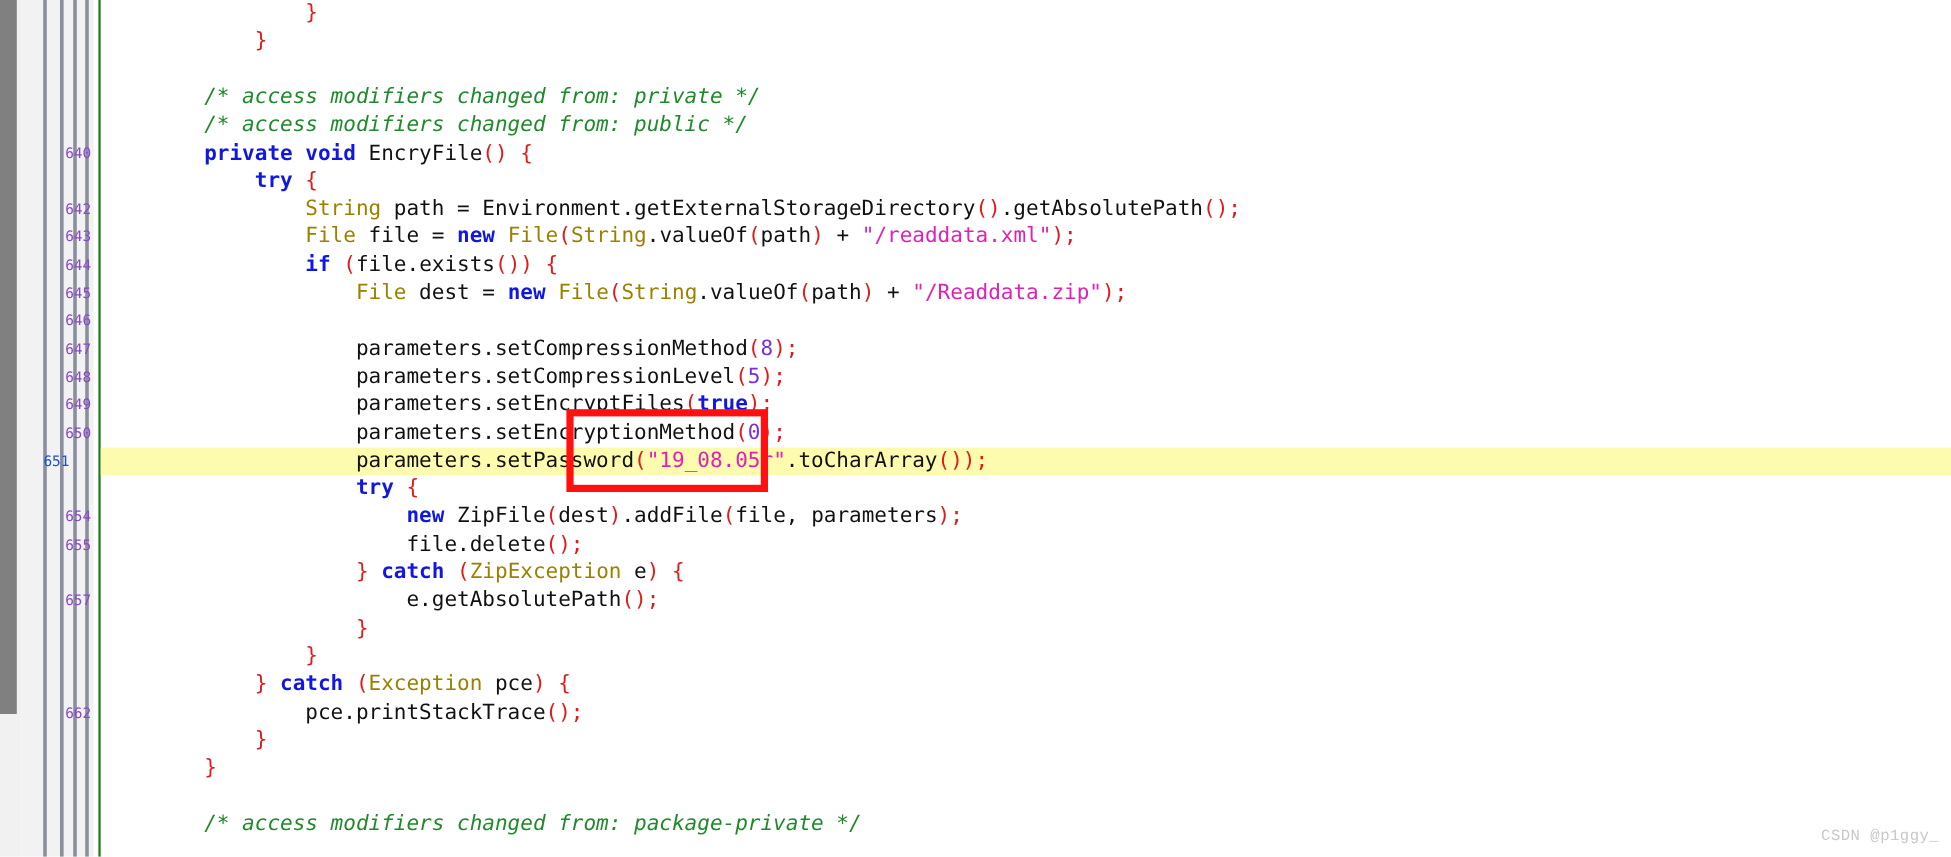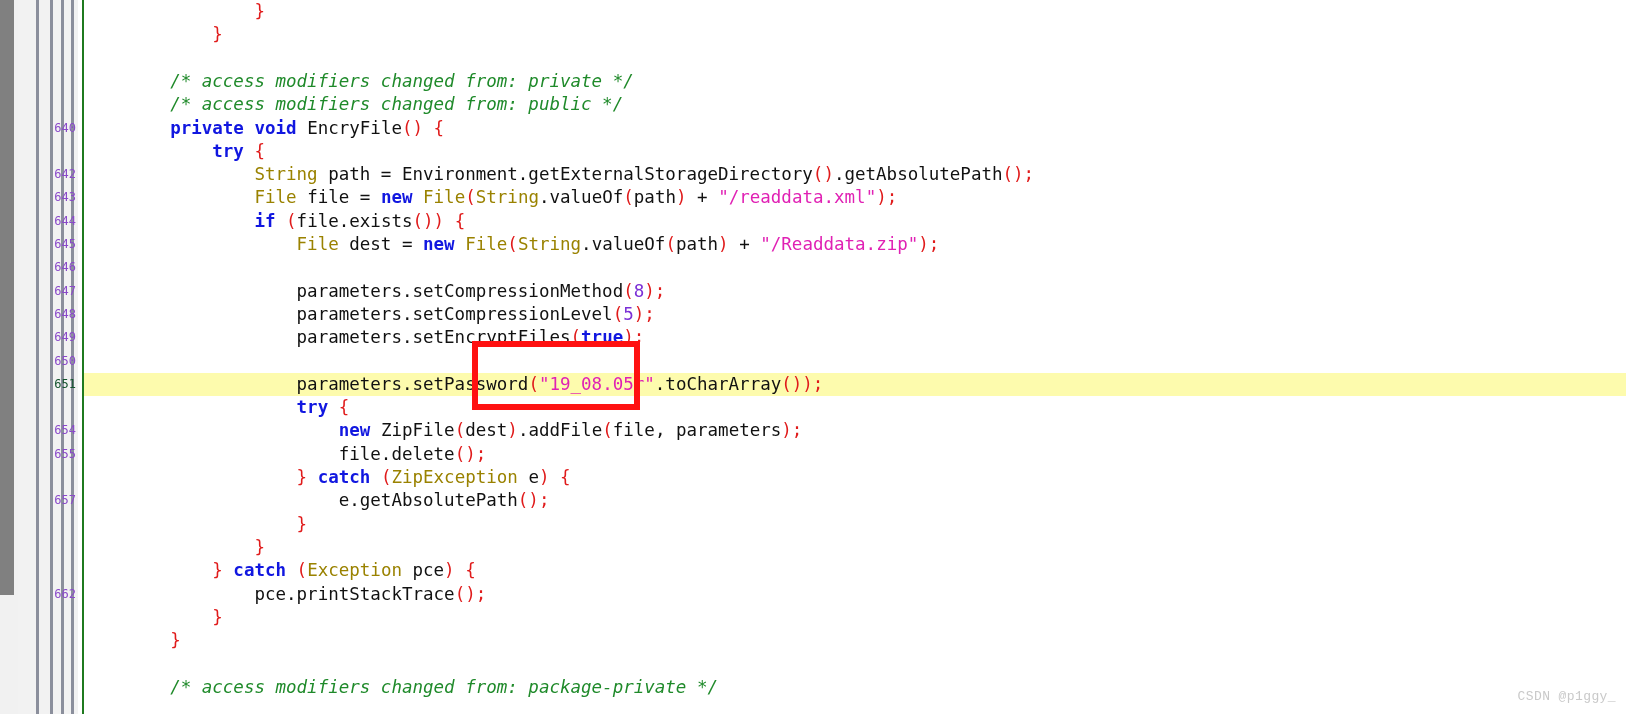--- a/index.html
+++ b/index.html
@@ -93,21 +93,22 @@
   .row .lineno {
     position: absolute;
     left: 18px;
     width: 58px;
     text-align: right;
     color: #8a49c9;
     font-size: 12px;
     font-family: "DejaVu Sans Mono", monospace;
   }
   .row .lineno.modified {
-    color: #14532d;
+    color: #1d4ed8;
+    text-align: center;
   }
   .row .code {
     position: absolute;
     left: 128px;
     white-space: pre;
     color: #111111;
   }
   .row .hl {
     position: absolute;
     left: 84px;
@@ -176,21 +177,21 @@
       <div class="row" style="top: 116.5px;"><span class="lineno">640</span><span class="code"><span class="t-kw">    private void </span><span class="t-id">EncryFile</span><span class="t-punct">() {</span></span></div>
       <div class="row" style="top: 139.8px;"><span class="lineno"></span><span class="code"><span class="t-kw">        try </span><span class="t-punct">{</span></span></div>
       <div class="row" style="top: 163.1px; text-decoration: underline;"><span class="lineno">642</span><span class="code"><span class="t-type">            String </span><span class="t-id">path = Environment.getExternalStorageDirectory</span><span class="t-punct">()</span><span class="t-id">.getAbsolutePath</span><span class="t-punct">();</span></span></div>
       <div class="row" style="top: 186.4px;"><span class="lineno">643</span><span class="code"><span class="t-type">            File </span><span class="t-id">file = </span><span class="t-kw">new </span><span class="t-type">File</span><span class="t-punct">(</span><span class="t-type">String</span><span class="t-id">.valueOf</span><span class="t-punct">(</span><span class="t-id">path</span><span class="t-punct">) </span><span class="t-id">+ </span><span class="t-str">"/readdata.xml"</span><span class="t-punct">);</span></span></div>
       <div class="row" style="top: 209.7px;"><span class="lineno">644</span><span class="code"><span class="t-kw">            if </span><span class="t-punct">(</span><span class="t-id">file.exists</span><span class="t-punct">()) {</span></span></div>
       <div class="row" style="top: 233px;"><span class="lineno">645</span><span class="code"><span class="t-type">                File </span><span class="t-id">dest = </span><span class="t-kw">new </span><span class="t-type">File</span><span class="t-punct">(</span><span class="t-type">String</span><span class="t-id">.valueOf</span><span class="t-punct">(</span><span class="t-id">path</span><span class="t-punct">) </span><span class="t-id">+ </span><span class="t-str">"/Readdata.zip"</span><span class="t-punct">);</span></span></div>
       <div class="row" style="top: 256.3px;"><span class="lineno">646</span></div>
       <div class="row" style="top: 279.6px;"><span class="lineno">647</span><span class="code"><span class="t-id">                parameters.setCompressionMethod</span><span class="t-punct">(</span><span class="t-num">8</span><span class="t-punct">);</span></span></div>
       <div class="row" style="top: 302.9px;"><span class="lineno">648</span><span class="code"><span class="t-id">                parameters.setCompressionLevel</span><span class="t-punct">(</span><span class="t-num">5</span><span class="t-punct">);</span></span></div>
       <div class="row" style="top: 326.2px;"><span class="lineno">649</span><span class="code"><span class="t-id">                parameters.setEncryptFiles</span><span class="t-punct">(</span><span class="t-kw">true</span><span class="t-punct">);</span></span></div>
-      <div class="row" style="top: 349.5px;"><span class="lineno">650</span></div>
+      <div class="row" style="top: 349.5px;"><span class="lineno">650</span><span class="code"><span class="t-id">                parameters.setEncryptionMethod</span><span class="t-punct">(</span><span class="t-num">0</span><span class="t-punct">);</span></span></div>
       <div class="row highlight" style="top: 372.8px;"><div class="hl"></div><span class="lineno modified">651</span><span class="code"><span class="t-id">                parameters.setPassword</span><span class="t-punct">(</span><span class="t-str">"19_08.05r"</span><span class="t-id">.toCharArray</span><span class="t-punct">());</span></span></div>
       <div class="row" style="top: 396.1px;"><span class="lineno"></span><span class="code"><span class="t-kw">                try </span><span class="t-punct">{</span></span></div>
       <div class="row" style="top: 419.4px;"><span class="lineno">654</span><span class="code"><span class="t-kw">                    new </span><span class="t-id">ZipFile</span><span class="t-punct">(</span><span class="t-id">dest</span><span class="t-punct">)</span><span class="t-id">.addFile</span><span class="t-punct">(</span><span class="t-id">file, parameters</span><span class="t-punct">);</span></span></div>
       <div class="row" style="top: 442.7px;"><span class="lineno">655</span><span class="code"><span class="t-id">                    file.delete</span><span class="t-punct">();</span></span></div>
       <div class="row" style="top: 466px;"><span class="lineno"></span><span class="code"><span class="t-punct">                } </span><span class="t-kw">catch </span><span class="t-punct">(</span><span class="t-type">ZipException </span><span class="t-id">e</span><span class="t-punct">) {</span></span></div>
       <div class="row" style="top: 489.3px;"><span class="lineno">657</span><span class="code"><span class="t-id">                    e.getAbsolutePath</span><span class="t-punct">();</span></span></div>
       <div class="row" style="top: 512.6px;"><span class="lineno"></span><span class="code"><span class="t-punct">                }</span></span></div>
       <div class="row" style="top: 535.9px;"><span class="lineno"></span><span class="code"><span class="t-punct">            }</span></span></div>
       <div class="row" style="top: 559.2px;"><span class="lineno"></span><span class="code"><span class="t-punct">        } </span><span class="t-kw">catch </span><span class="t-punct">(</span><span class="t-type">Exception </span><span class="t-id">pce</span><span class="t-punct">) {</span></span></div>
       <div class="row" style="top: 582.5px; padding-left: 16px;"><span class="lineno">662</span><span class="code"><span class="t-id">            pce.printStackTrace</span><span class="t-punct">();</span></span></div>

